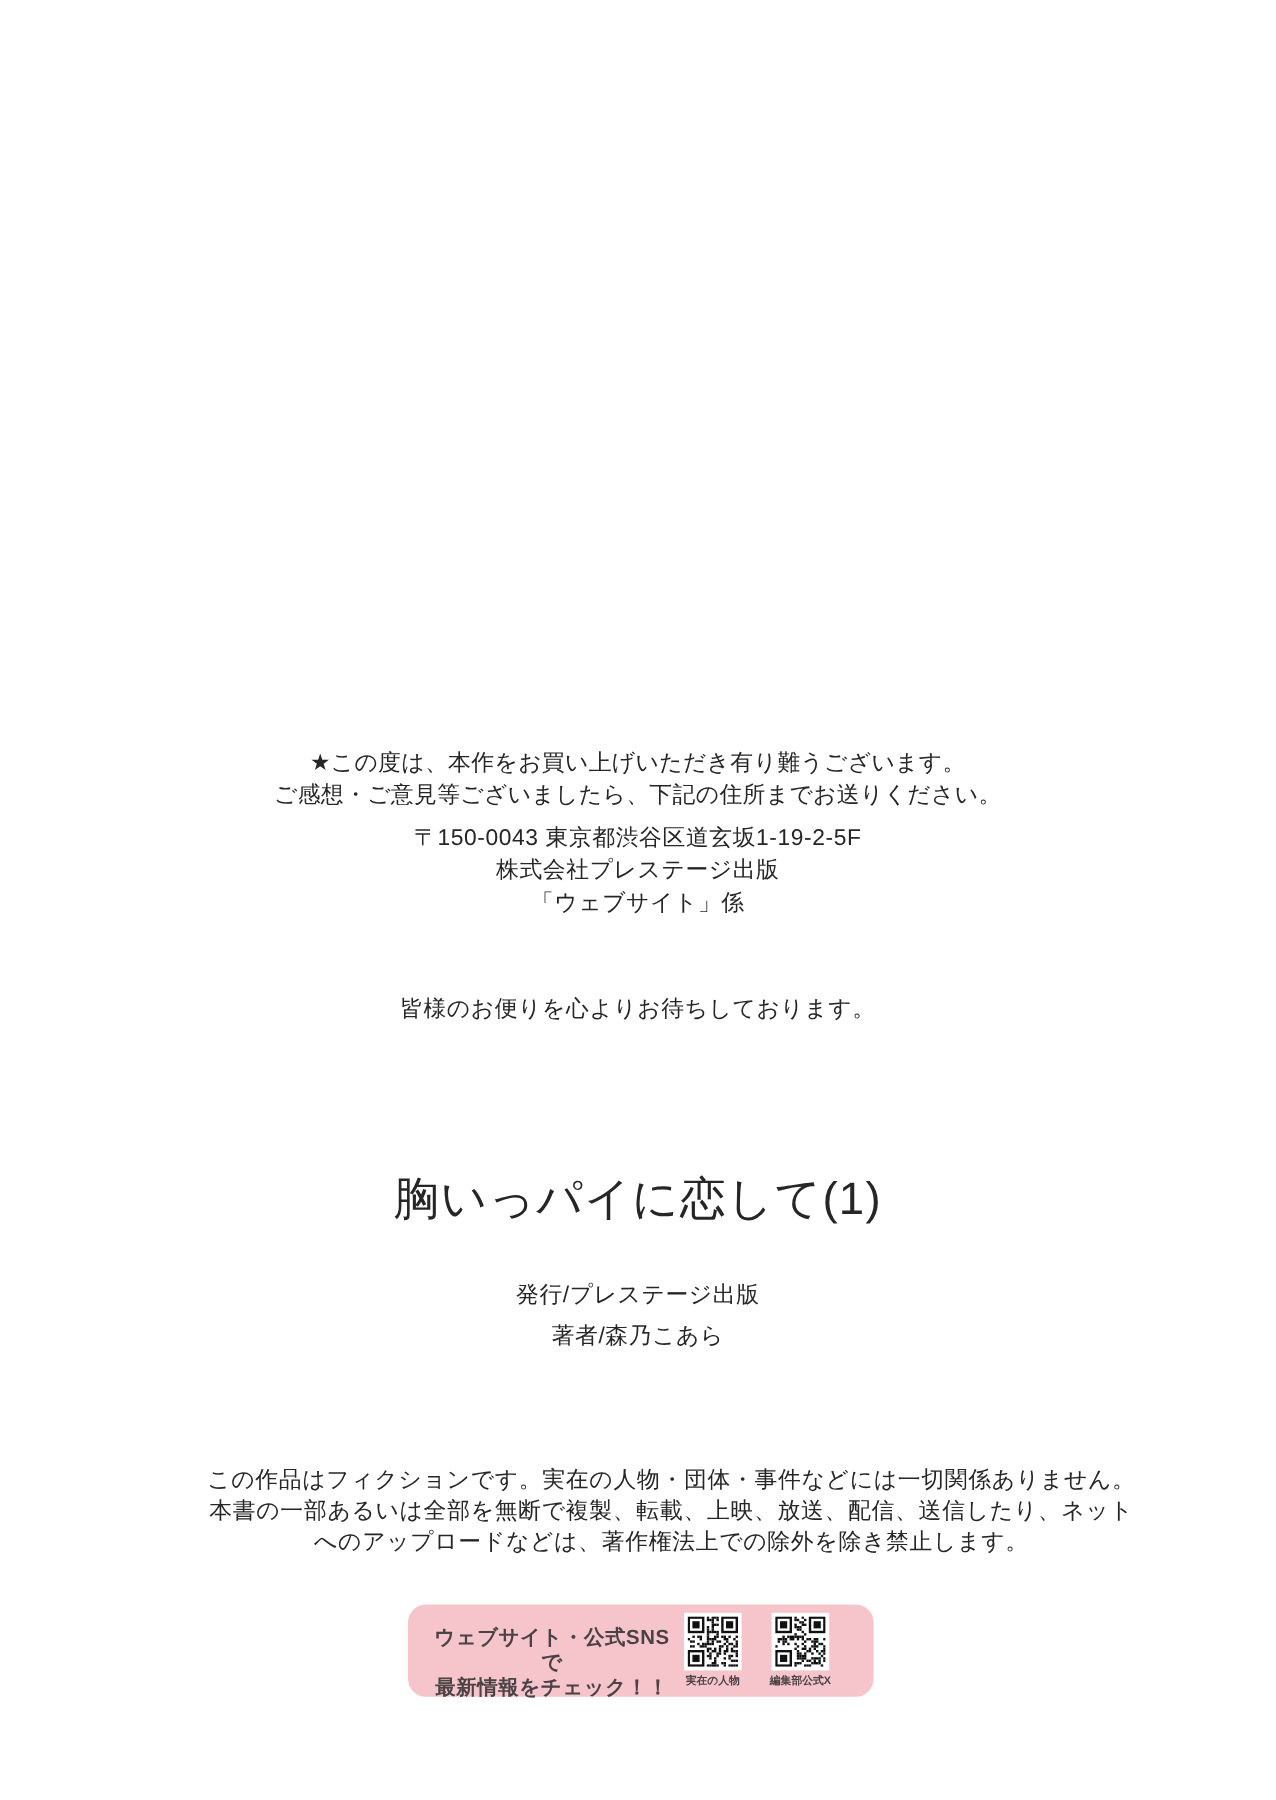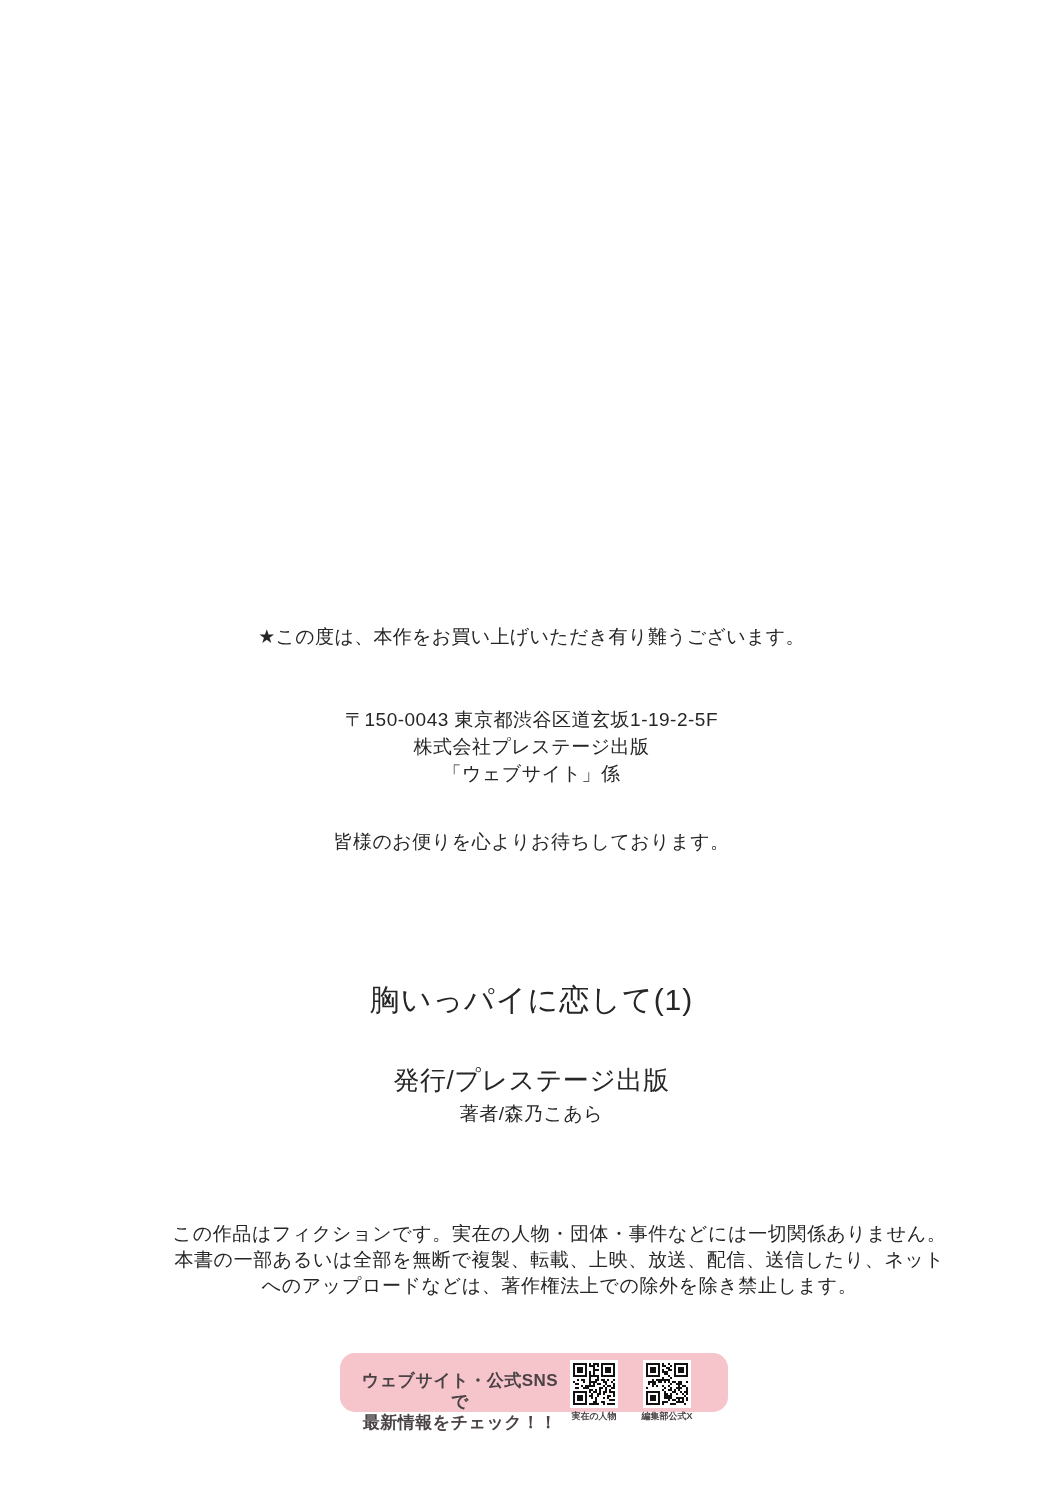--- a/index.html
+++ b/index.html
@@ -13,37 +13,36 @@
     color: var(--text-color, #262626);
     overflow: hidden;
   }
   .block {
     position: absolute;
     left: 0;
     width: 100%;
     text-align: center;
   }
   .thanks   { top: 624px;  font-size: 19px; line-height: 26px; letter-spacing: 0.3px; }
-  .address  { top: 706px;  font-size: 19px; line-height: 27px; letter-spacing: 0.5px; }
+  .address  { top: 685px;  font-size: 19px; line-height: 27px; letter-spacing: 0.5px; }
   .waiting  { top: 829px;  font-size: 19px; line-height: 26px; letter-spacing: 0.5px; }
-  .title    { top: 976px;  font-size: 30px; line-height: 48px; font-weight: 400;
+  .title    { top: 976px;  font-size: 38px; line-height: 48px; font-weight: 400;
               letter-spacing: 1px; margin: 0; }
   .author   { top: 1101px; font-size: 19px; line-height: 26px; letter-spacing: 0.5px; }
-  .publisher{ top: 1067px; font-size: 26px; line-height: 26px; letter-spacing: 0.5px; }
+  .publisher{ top: 1067px; font-size: 19px; line-height: 26px; letter-spacing: 0.5px; }
   .disclaimer { top: 1221px; font-size: 19px; line-height: 26px; letter-spacing: 0.6px; margin-left: 28px; }
 
   .sns-box {
     position: absolute;
     left: 340px;
     top: 1337px;
     width: 388px;
-    height: 59px;
+    height: 77px;
     background: var(--sns-bg, #f5c5cb);
     border-radius: 15px;
-    margin-top: 16px;
   }
   .sns-text {
     position: absolute;
     left: 14px;
     top: 17px;
     width: 212px;
     text-align: center;
     font-size: 17px;
     line-height: 21px;
     font-weight: bold;
@@ -69,20 +68,21 @@
     text-align: center;
   }
 </style>
 </head>
 <body>
 
 <div class="page">
 
   <div class="block thanks">
     <div>★この度は、本作をお買い上げいただき有り難うございます。</div>
+    <div>ご感想・ご意見等ございましたら、下記の住所までお送りください。</div>
   </div>
 
   <div class="block address">
     <div>〒150-0043 東京都渋谷区道玄坂1-19-2-5F</div>
     <div>株式会社プレステージ出版</div>
     <div>「ウェブサイト」係</div>
   </div>
 
   <div class="block waiting">皆様のお便りを心よりお待ちしております。</div>
 

